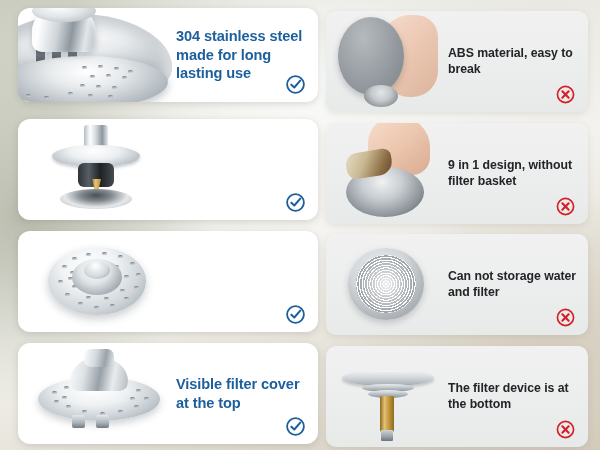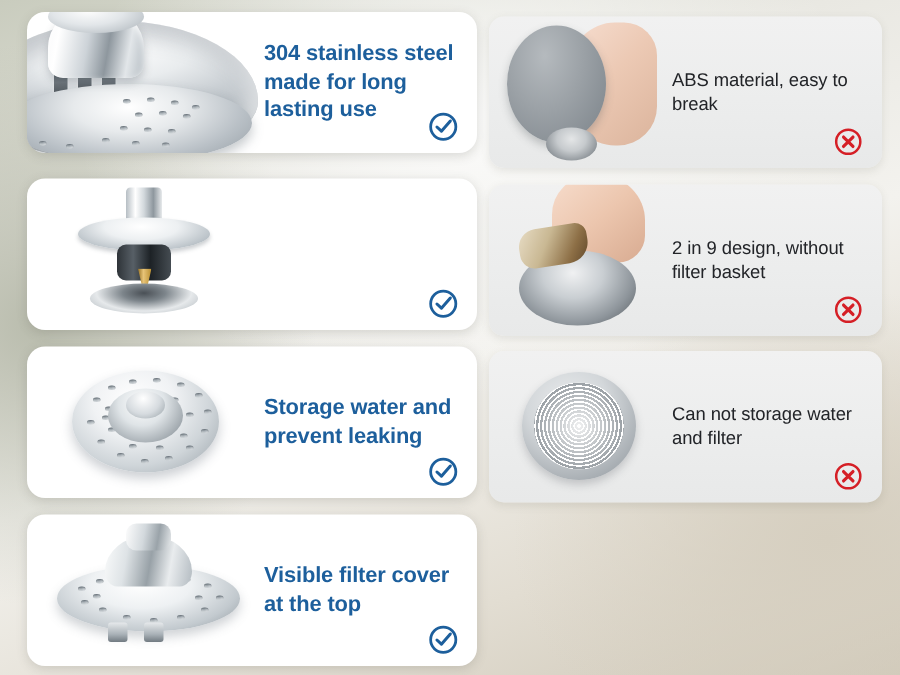--- a/index.html
+++ b/index.html
@@ -76,21 +76,21 @@
     color: #1d5f9c;
     font-weight: bold;
     font-size: 14.6px;
     line-height: 1.28;
     letter-spacing: -0.1px;
     padding-right: 8px;
   }
 
   .headline-bad {
     color: #222428;
-    font-weight: normal;
+    font-weight: bold;
     font-size: 12.3px;
     line-height: 1.26;
     letter-spacing: -0.05px;
     padding-right: 10px;
   }
 
   
   .status-icon {
     position: absolute;
     right: 12px;
@@ -342,21 +342,21 @@
     </span>
   </div>
 
   <div class="card card-right r2r">
     <div class="media media-right">
       <div class="prod p2r-hand"></div>
       <div class="prod p2r-bowl"></div>
       <div class="prod p2r-gunk"></div>
     </div>
     <div class="txtwrap">
-      <div class="headline-bad">2 in 9 design, without filter basket</div>
+      <div class="headline-bad">9 in 1 design, without filter basket</div>
     </div>
     <span class="status-icon">
       <svg viewBox="0 0 24 24" fill="none">
         <circle cx="12" cy="12" r="9.2" stroke="#d51f26" stroke-width="1.9"></circle>
         <path d="M8.4 8.4 L15.6 15.6 M15.6 8.4 L8.4 15.6" stroke="#d51f26" stroke-width="2.4" stroke-linecap="round"></path>
       </svg>
     </span>
   </div>
 
   <div class="card card-left r3l">
@@ -385,23 +385,20 @@
           <div class="hole" style="left:72px;top:42px;"></div>
           <div class="hole" style="left:56px;top:50px;"></div>
           <div class="hole" style="left:38px;top:49px;"></div>
           <div class="hole" style="left:24px;top:38px;"></div>
           <div class="hole" style="left:20px;top:30px;"></div>
         </div>
       </div>
       <div class="prod p3l-inner"></div>
       <div class="prod p3l-cap"></div>
     </div>
-    <div class="txtwrap">
-      <div class="headline-good">Storage water and prevent leaking</div>
-    </div>
     <span class="status-icon">
       <svg viewBox="0 0 24 24" fill="none">
         <circle cx="12" cy="12" r="9.6" stroke="#1d5f9c" stroke-width="2.1"></circle>
         <path d="M7.2 12.2 L10.6 15.4 L17.4 7.6" stroke="#1d5f9c" stroke-width="2.3" stroke-linecap="round" stroke-linejoin="round"></path>
       </svg>
     </span>
   </div>
 
   <div class="card card-left r4l">
     <div class="media media-left">
@@ -448,14 +445,32 @@
       <div class="headline-bad">Can not storage water and filter</div>
     </div>
     <span class="status-icon">
       <svg viewBox="0 0 24 24" fill="none">
         <circle cx="12" cy="12" r="9.2" stroke="#d51f26" stroke-width="1.9"></circle>
         <path d="M8.4 8.4 L15.6 15.6 M15.6 8.4 L8.4 15.6" stroke="#d51f26" stroke-width="2.4" stroke-linecap="round"></path>
       </svg>
     </span>
   </div>
 
+  <div class="card card-right r4r">
+    <div class="media media-right">
+      <div class="prod p4r-cap"></div>
+      <div class="prod p4r-ring" style="top:38px;"></div>
+      <div class="prod p4r-ring" style="top:44px;left:42px;width:40px;"></div>
+      <div class="prod p4r-stem"></div>
+      <div class="prod p4r-tip"></div>
+    </div>
+    <div class="txtwrap">
+      <div class="headline-bad">The filter device is at the bottom</div>
+    </div>
+    <span class="status-icon">
+      <svg viewBox="0 0 24 24" fill="none">
+        <circle cx="12" cy="12" r="9.2" stroke="#d51f26" stroke-width="1.9"></circle>
+        <path d="M8.4 8.4 L15.6 15.6 M15.6 8.4 L8.4 15.6" stroke="#d51f26" stroke-width="2.4" stroke-linecap="round"></path>
+      </svg>
+    </span>
+  </div>
 
 </div>
 
 </body></html>

